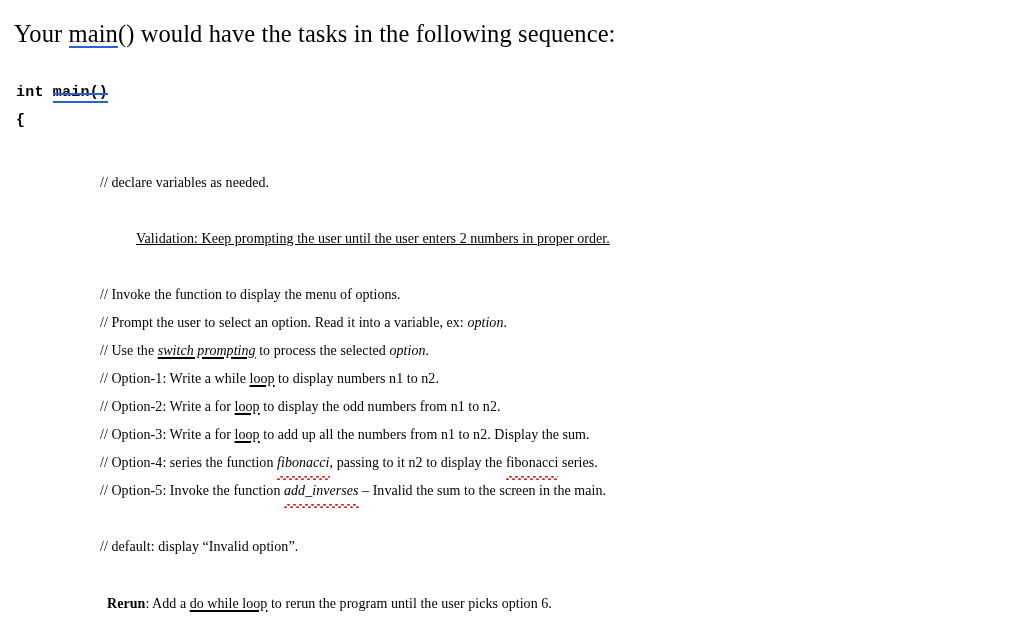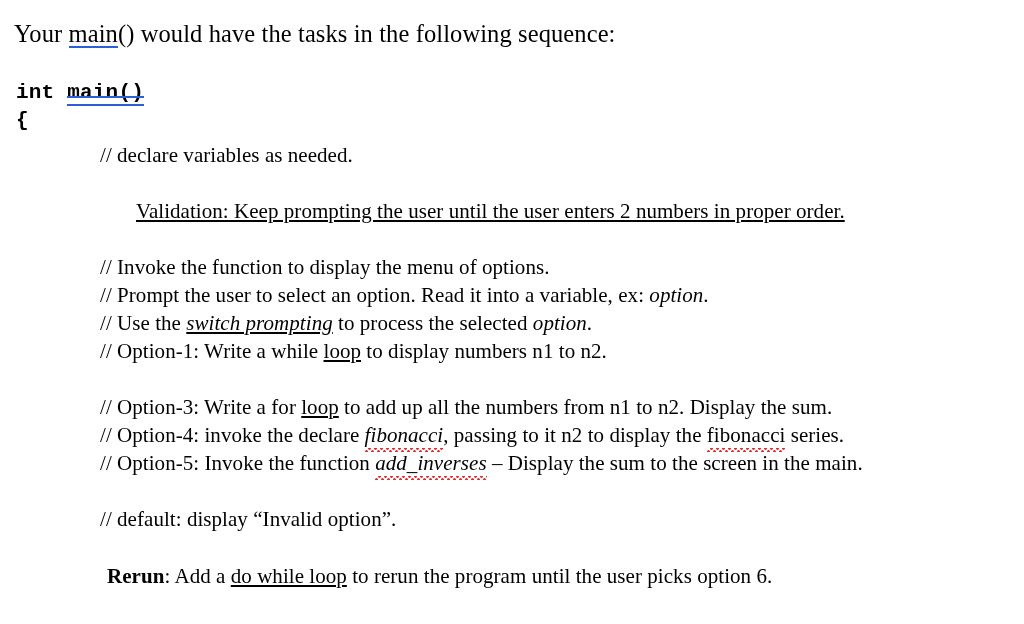--- a/index.html
+++ b/index.html
@@ -34,36 +34,37 @@
     line-height: 30px;
     white-space: nowrap;
     letter-spacing: 0.1px;
   }
 
   
   .code-line {
     position: absolute;
     left: 16px;
     font-family: "Liberation Mono", "DejaVu Sans Mono", monospace;
-    font-size: 21px;
+    font-size: 15px;
     font-weight: bold;
     line-height: 26px;
     white-space: pre;
     letter-spacing: 0.2px;
   }
   .code-line.sig  { top: 80px; }
   .code-line.brace{ top: 108px; }
 
   
   .body-line {
     position: absolute;
-    font-size: 21px;
+    font-size: 14px;
     line-height: 28px;
     white-space: nowrap;
     letter-spacing: 0.05px;
+    margin-top: 28px;
   }
   .ind-1 { left: 100px; }   
   .ind-2 { left: 136px; text-decoration: underline; }   
   .ind-3 { left: 107px; }   
 
   
   .u-blue-single {
     position: relative;
     color: #000000;
   }
@@ -138,25 +139,26 @@
   <div class="body-line ind-2" style="top:197px;">Validation: Keep prompting the user until the user enters 2 numbers in proper order.</div>
 
   <div class="body-line ind-1" style="top:281px;"><span>// Prompt the user to select an option. Read it into a variable, ex: </span><span class="it">option</span><span>.</span></div>
 
   <div class="body-line ind-1" style="top:253px;">// Invoke the function to display the menu of options.</div>
 
   <div class="body-line ind-1" style="top:309px;"><span>// Use the </span><span class="it u-black">switch prompting</span><span> to process the selected </span><span class="it">option</span><span>.</span></div>
 
   <div class="body-line ind-1" style="top:337px;"><span>// Option-1:  Write a while </span><span class="u-black">loop</span><span> to display numbers n1 to n2.</span></div>
 
+  <div class="body-line ind-1" style="top:365px;"><span>// Option-2: Write a for </span><span class="u-black">loop</span><span> to display the odd numbers from n1 to n2.</span></div>
 
   <div class="body-line ind-1" style="top:393px;"><span>// Option-3: Write a for </span><span class="u-black">loop</span><span> to add up all the numbers from n1 to n2. Display the sum.</span></div>
 
-  <div class="body-line ind-1" style="top:421px;"><span>// Option-4: invoke the declare </span><span class="it sp">fibonacci</span><span>, passing to it n2 to display the </span><span class="sp">fibonacci</span><span> series.</span></div>
+  <div class="body-line ind-1" style="top:421px;"><span>// Option-4: series the function </span><span class="it sp">fibonacci</span><span>, passing to it n2 to display the </span><span class="sp">fibonacci</span><span> series.</span></div>
 
-  <div class="body-line ind-1" style="top:449px;"><span>// Option-5: Invoke the function </span><span class="it sp">add_inverses</span><span> – Display the sum to the screen in the main.</span></div>
+  <div class="body-line ind-1" style="top:449px;"><span>// Option-5: Invoke the function </span><span class="it sp">add_inverses</span><span> – Invalid the sum to the screen in the main.</span></div>
 
 
   <div class="body-line ind-1" style="top:505px;">// default: display “Invalid option”.</div>
 
   <div class="body-line ind-3" style="top:562px;"><span class="bd">Rerun</span><span>: Add a </span><span class="u-black">do while loop</span><span> to rerun the program until the user picks option 6.</span></div>
 
 </div>
 
 </body></html>

